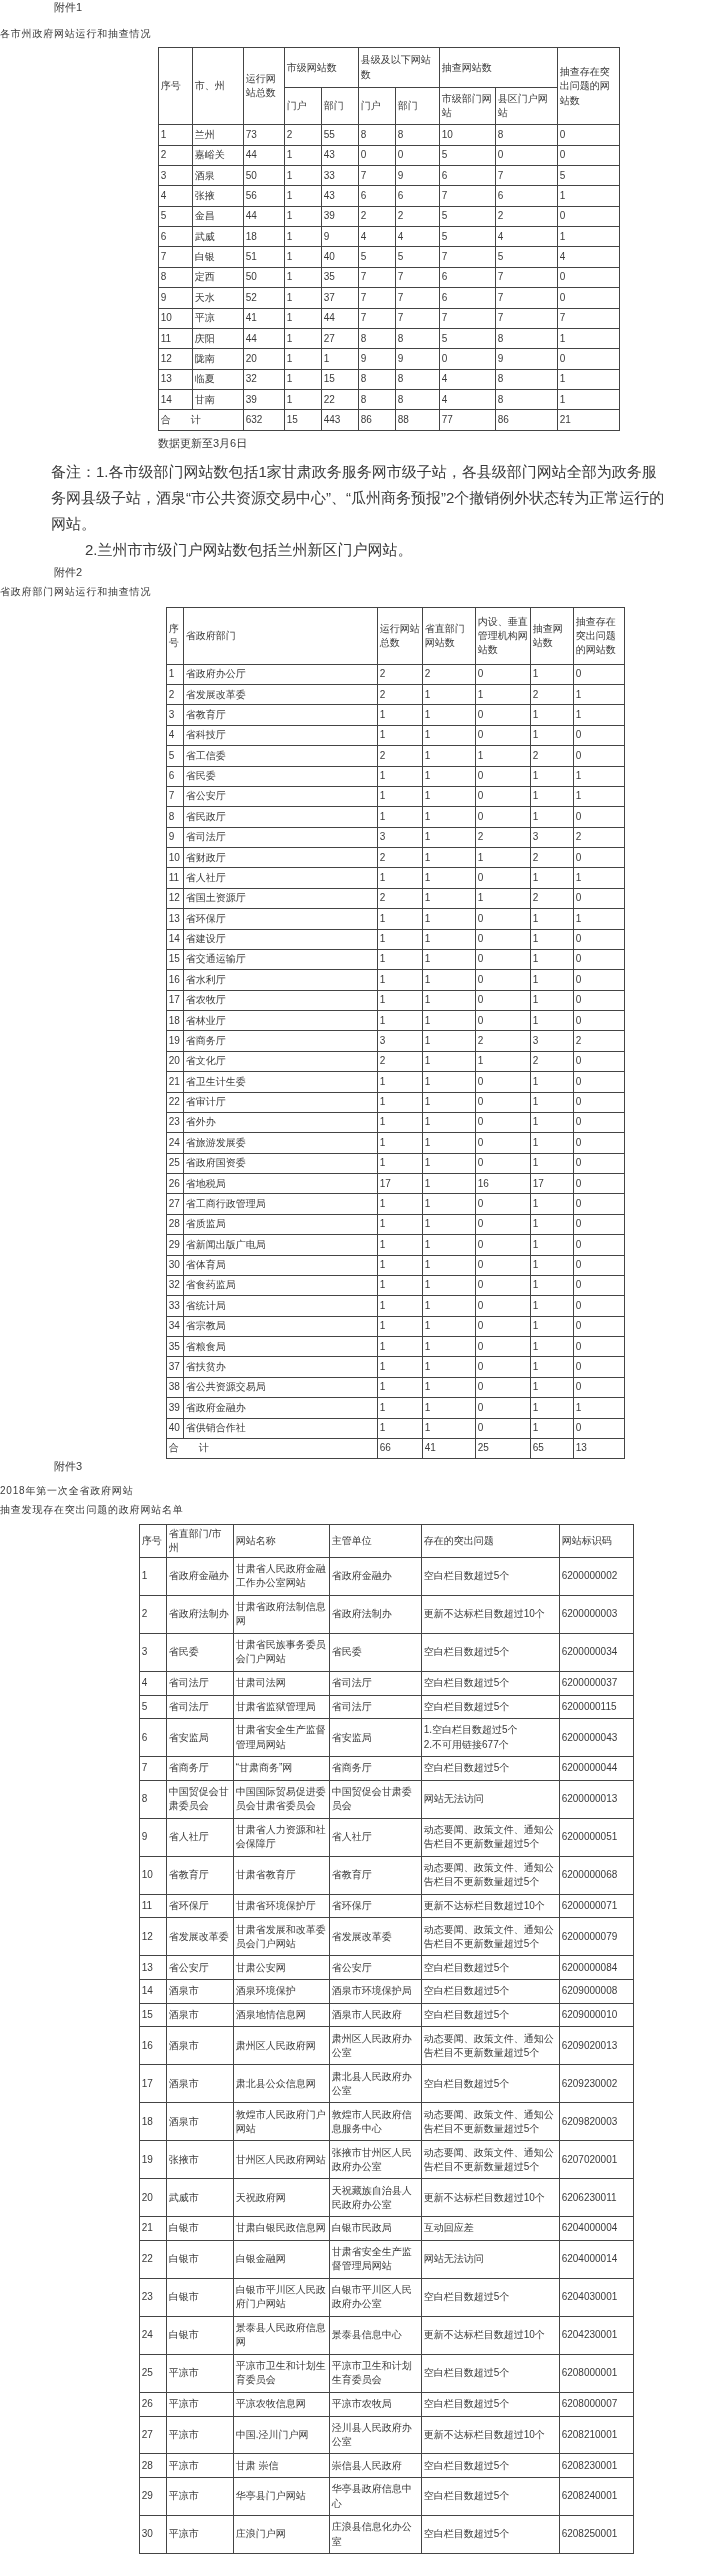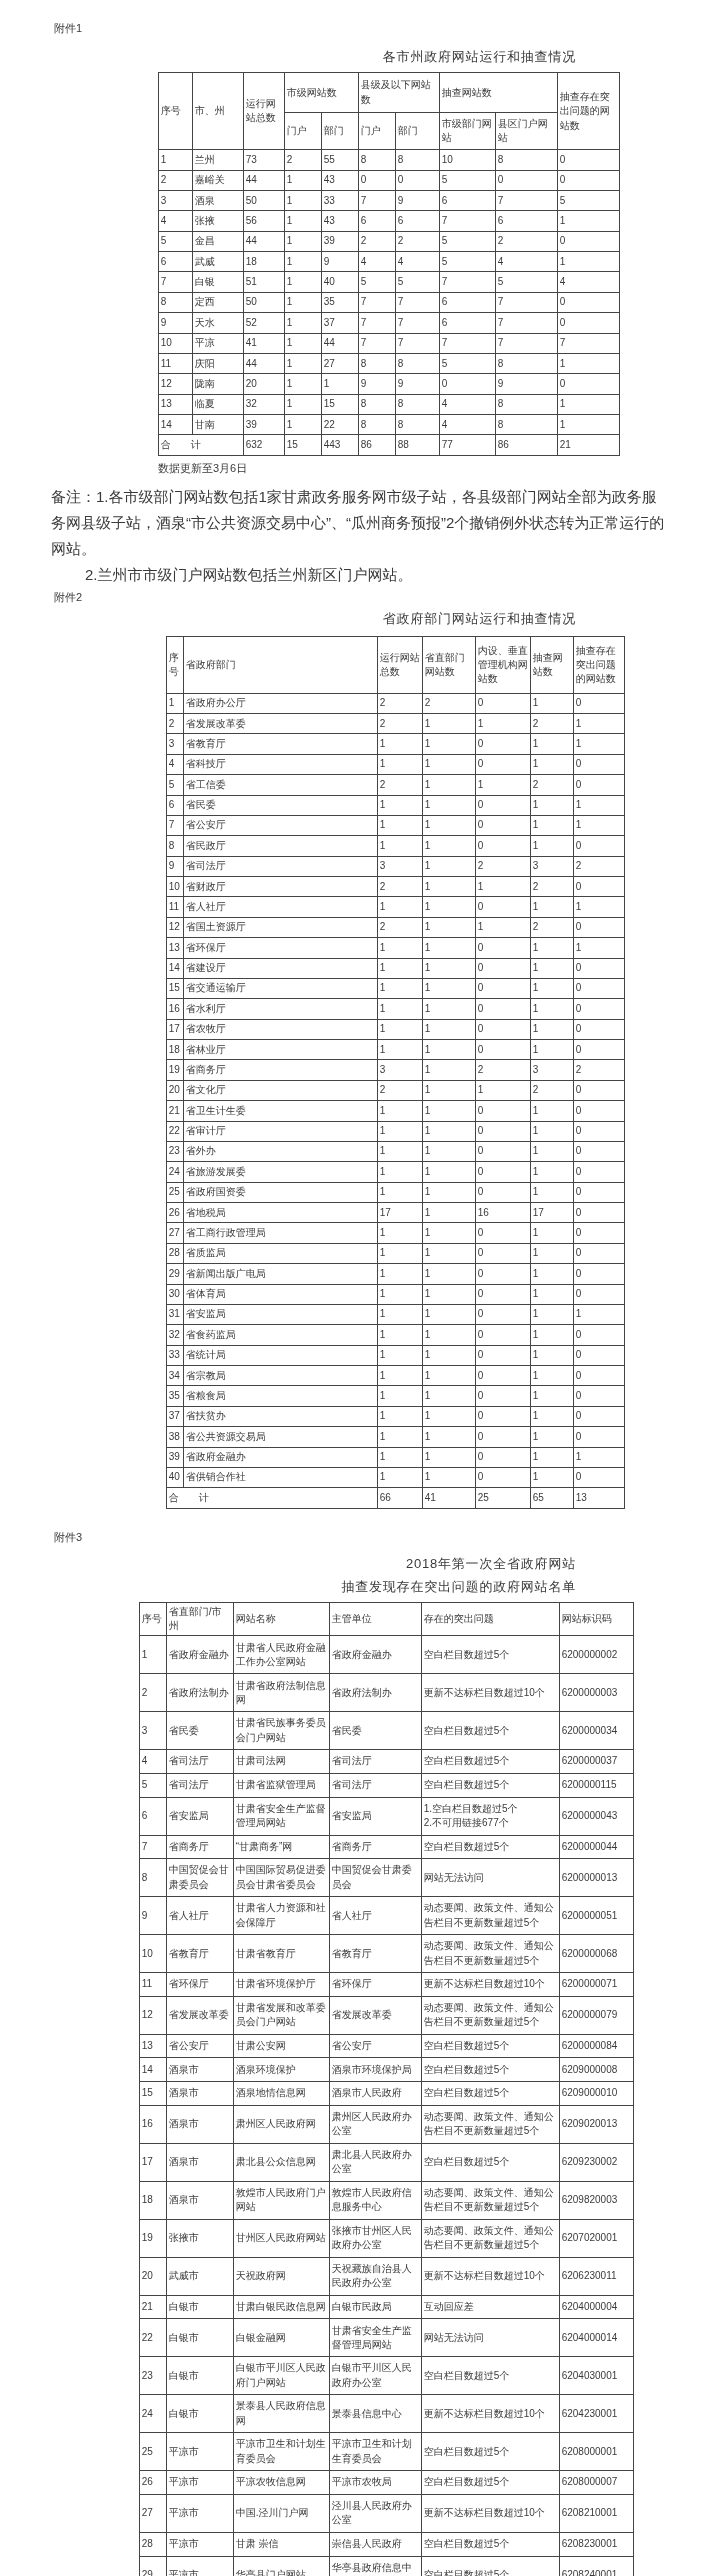--- a/index.html
+++ b/index.html
@@ -1,22 +1,22 @@
 <!DOCTYPE html>
 <html style="font-size:13.5px"><head>
 <meta charset="utf-8">
 <style>
   html,body{margin:0;padding:0;background:#ffffff;}
   body{
     width:708px;min-height:2576px;
     font-family:"Liberation Sans","DejaVu Sans",sans-serif;
     color:#3a3a3a;
   }
-  .att-label{font-size:11px;padding:21px 0 0 54px;}
-  .tbl-title{width:576px;text-align:right;font-size:13px;letter-spacing:0.8px;margin-top:11.8px;}
+  .att-label{font-size:11px;padding:0 0 0 54px;}
+  .tbl-title{width:576px;text-align:left;font-size:10px;letter-spacing:0.8px;margin-top:11.8px;}
   .tbl-title.sub{margin-top:5px;}
   table{border-collapse:collapse;table-layout:fixed;}
   td,th{
     border:0.8px solid #444;
     font-size:10px;font-weight:normal;
     text-align:left;vertical-align:middle;
     padding:1.7px 1.7px;line-height:14.3px;
     overflow:hidden;word-break:break-all;
   }
   
@@ -558,29 +558,20 @@
       <tr>
         <td>30</td>
         <td>省体育局</td>
         <td>1</td>
         <td>1</td>
         <td>0</td>
         <td>1</td>
         <td>0</td>
       </tr>
       <tr>
-        <td>31</td>
-        <td>省安监局</td>
-        <td>1</td>
-        <td>1</td>
-        <td>0</td>
-        <td>1</td>
-        <td>1</td>
-      </tr>
-      <tr>
         <td>32</td>
         <td>省食药监局</td>
         <td>1</td>
         <td>1</td>
         <td>0</td>
         <td>1</td>
         <td>0</td>
       </tr>
       <tr>
         <td>33</td>

